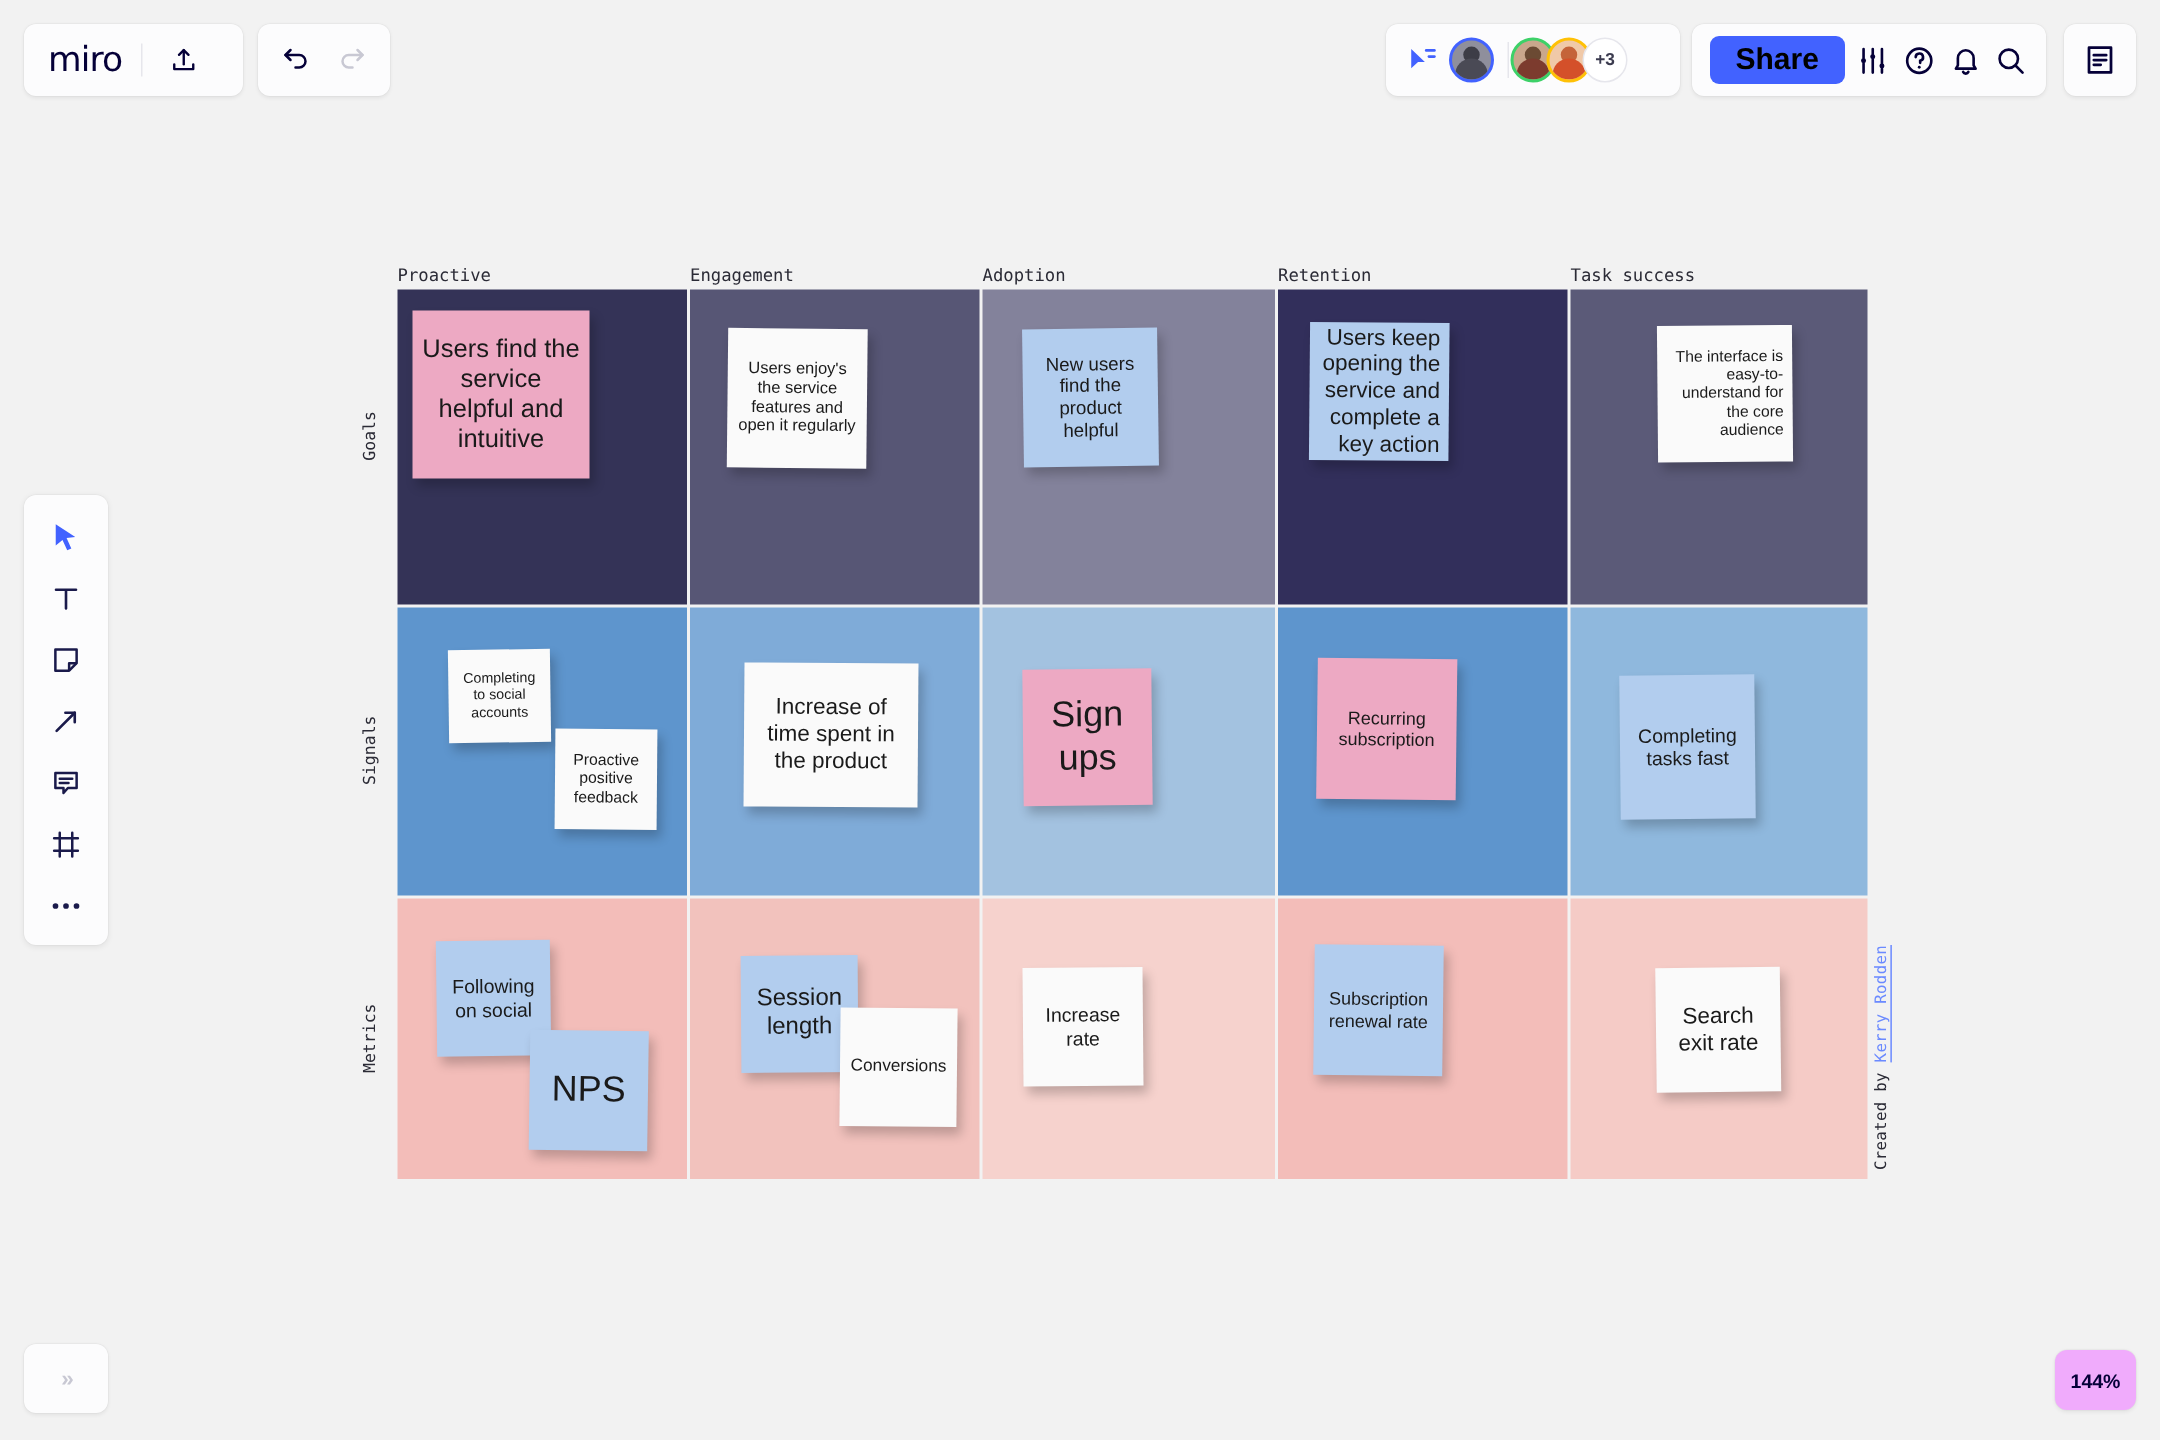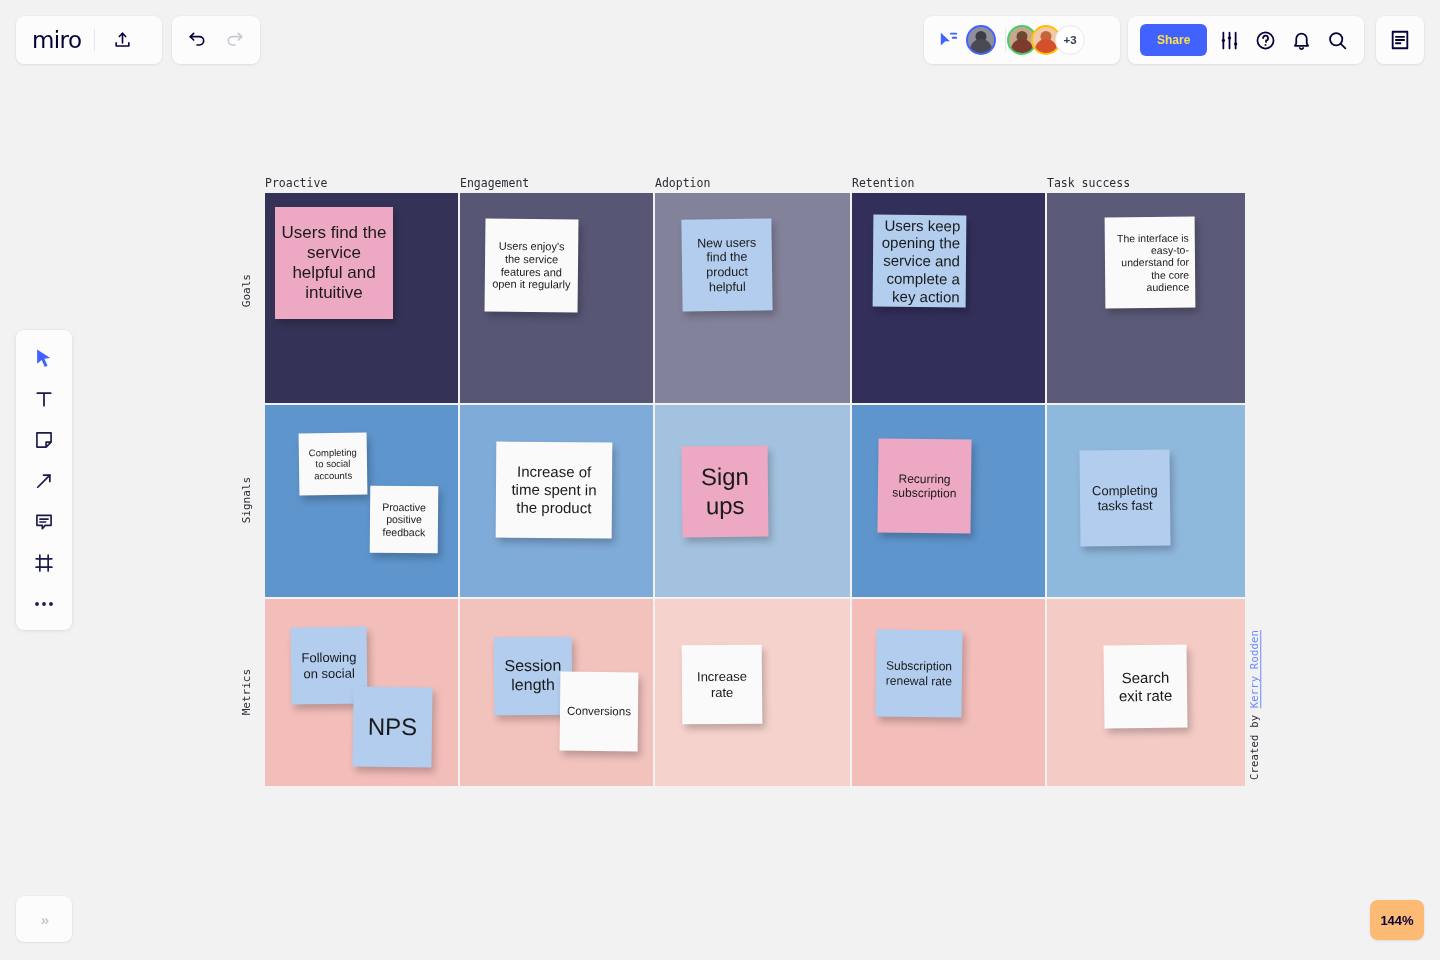--- a/index.html
+++ b/index.html
@@ -69,21 +69,21 @@
   .av-div { width:1px; height:24px; background:#e6e6ec; margin: 0 7px 0 9px; }
   .av-more {
     width: 30px; height: 30px; border-radius: 50%;
     background: #fff; border: 1.5px solid #e6e6ec;
     display: flex; align-items: center; justify-content: center;
     font-size: 11.5px; color: #3b3b4f; font-weight: 600; cursor: pointer;
     margin-left: -6px; position: relative; z-index: 0; flex: none;
   }
   .share-btn {
     height: 32px; padding: 4px 17px; border-radius: 6px;
-    background: #4262ff; color: #fde047; font-size: 12px; font-weight: 700;
+    background: #4262ff; color: #000000; font-size: 20px; font-weight: 700;
     display: flex; align-items: center; cursor: pointer; border: none;
     font-family: "Liberation Sans", sans-serif;
   }
   .act-ic { width: 30px; height: 30px; display:flex; align-items:center; justify-content:center; cursor:pointer; }
 
   
   #left-toolbar {
     position: absolute; left: 16px; top: 330px;
     width: 56px; background: #fcfcfd; border-radius: 8px;
     box-shadow: 0 1px 4px rgba(0,0,0,.08), 0 0 0 .5px rgba(0,0,0,.03);
@@ -95,21 +95,21 @@
   
   #collapse-btn {
     position: absolute; left: 16px; top: 896px; width: 56px; height: 46px;
     background: #fcfcfd; border-radius: 8px;
     box-shadow: 0 1px 3px rgba(0,0,0,.07), 0 0 0 .5px rgba(0,0,0,.03);
     display: flex; align-items: center; justify-content: center; cursor: pointer;
     color: #c8c8d3; font-size: 15px; letter-spacing: -2px; font-weight: 700;
   }
   #zoom-badge {
     position: absolute; left: 1370px; top: 900px; width: 54px; height: 40px;
-    background: #fdba74; border-radius: 8px;
+    background: #f0abfc; border-radius: 8px;
     box-shadow: 0 1px 3px rgba(0,0,0,.07), 0 0 0 .5px rgba(0,0,0,.03);
     display: flex; align-items: center; justify-content: center;
     font-size: 13px; font-weight: 700; color: #050038; cursor: pointer;
   }
 
   
   #board { position: absolute; left: 265px; top: 176px; width: 980px; height: 610px; }
 
   .col-header {
     position: absolute; top: 0; font-size: 11.5px; color: #2b2b36;

